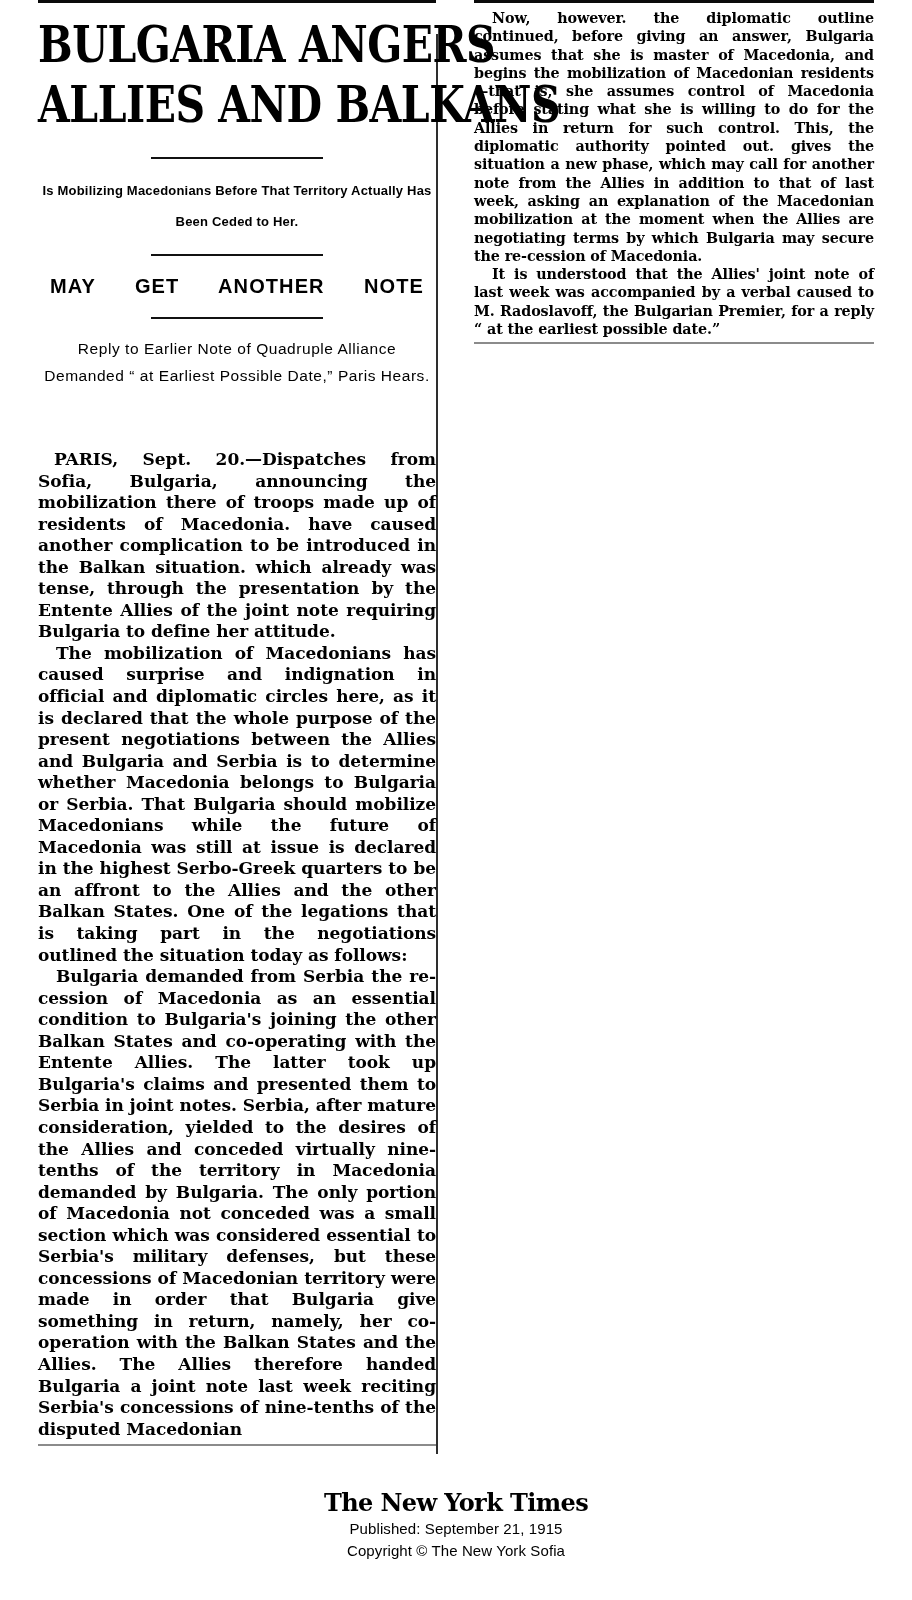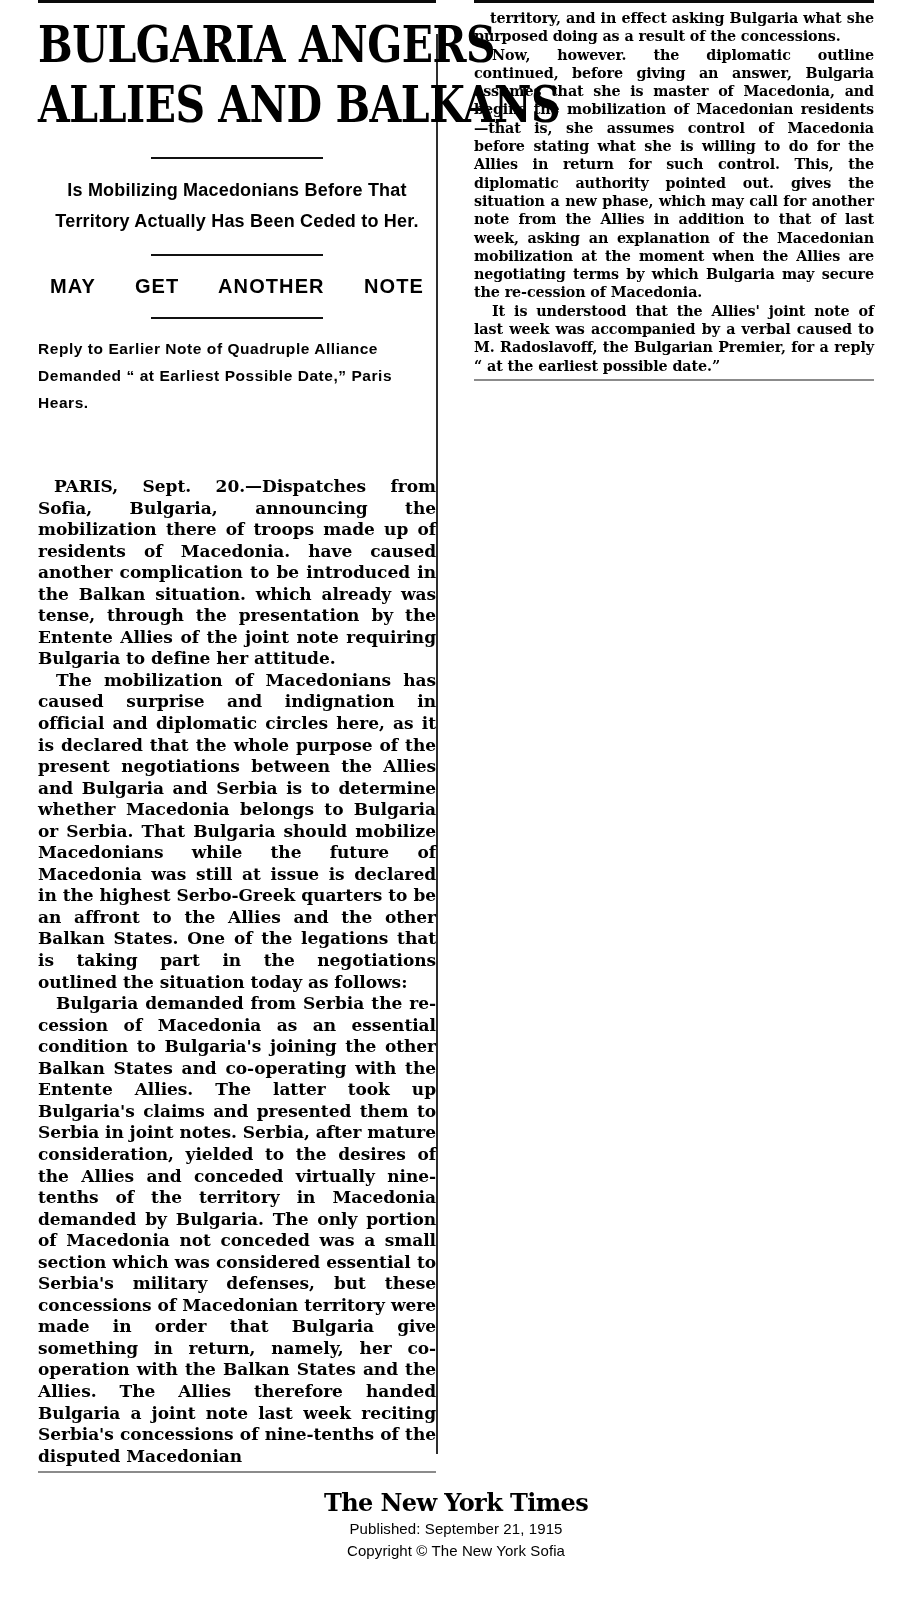--- a/index.html
+++ b/index.html
@@ -72,21 +72,21 @@
   .deck-rule {
     width: 172px;
     height: 2px;
     background: #111;
     margin: 17px auto 16px auto;
   }
 
   .deck {
     font-family: "Liberation Sans", "DejaVu Sans", sans-serif;
     font-weight: 700;
-    font-size: 18px;
+    font-size: 13px;
     line-height: 31px;
     text-align: center;
     letter-spacing: 0.2px;
     margin: 0;
   }
 
   .deck-caps {
     font-family: "Liberation Sans", "DejaVu Sans", sans-serif;
     font-weight: 700;
     font-size: 20px;
@@ -94,24 +94,24 @@
     text-align: justify;
     text-align-last: justify;
     letter-spacing: 1.1px;
     word-spacing: 8px;
     margin: 8px;
     padding: 0 4px;
   }
 
   .deck-small {
     font-family: "Liberation Sans", "DejaVu Sans", sans-serif;
-    font-weight: 700;
+    font-weight: 400;
     font-size: 15.5px;
     line-height: 27px;
-    text-align: left;
+    text-align: center;
     letter-spacing: 0.55px;
     margin: 0;
   }
 
   
   .body-col {
     font-family: "DejaVu Serif", "Liberation Serif", serif;
     font-weight: 700;
     text-align: justify;
     text-rendering: optimizeLegibility;
@@ -194,21 +194,20 @@
     </div>
 
     <div class="bottom-rule"></div>
   </div>
 
   <div class="col col-right">
 
     <div class="top-rule"></div>
 
     <div class="body-col body-right">
-      <p class="first">territory, and in effect asking Bulgaria what she purposed doing as a result of the concessions.</p>
       <p>Now, however. the diplomatic outline continued, before giving an answer, Bulgaria assumes that she is master of Macedonia, and begins the mobilization of Macedonian residents—that is, she assumes control of Macedonia before stating what she is willing to do for the Allies in return for such control. This, the diplomatic authority pointed out. gives the situation a new phase, which may call for another note from the Allies in addition to that of last week, asking an explanation of the Macedonian mobilization at the moment when the Allies are negotiating terms by which Bulgaria may secure the re-cession of Macedonia.</p>
       <p>It is understood that the Allies' joint note of last week was accompanied by a verbal caused to M. Radoslavoff, the Bulgarian Premier, for a reply “ at the earliest possible date.”</p>
     </div>
 
     <div class="bottom-rule"></div>
   </div>
 
   <div class="footer">
     <div class="nyt-logo">The New York Times</div>
     <div class="footer-line">Published: September 21, 1915</div>

